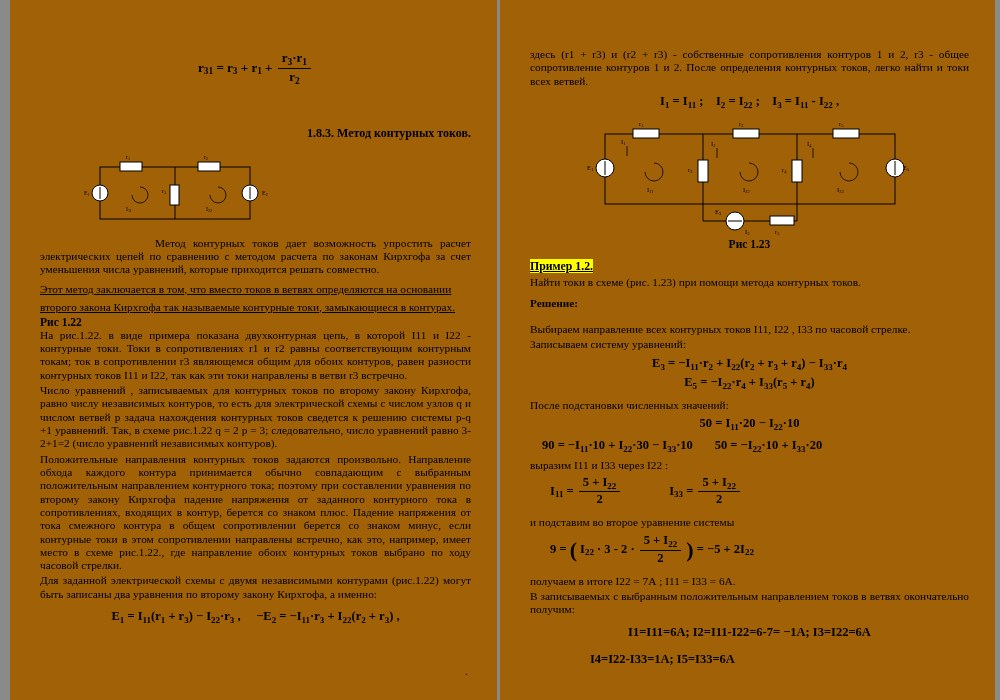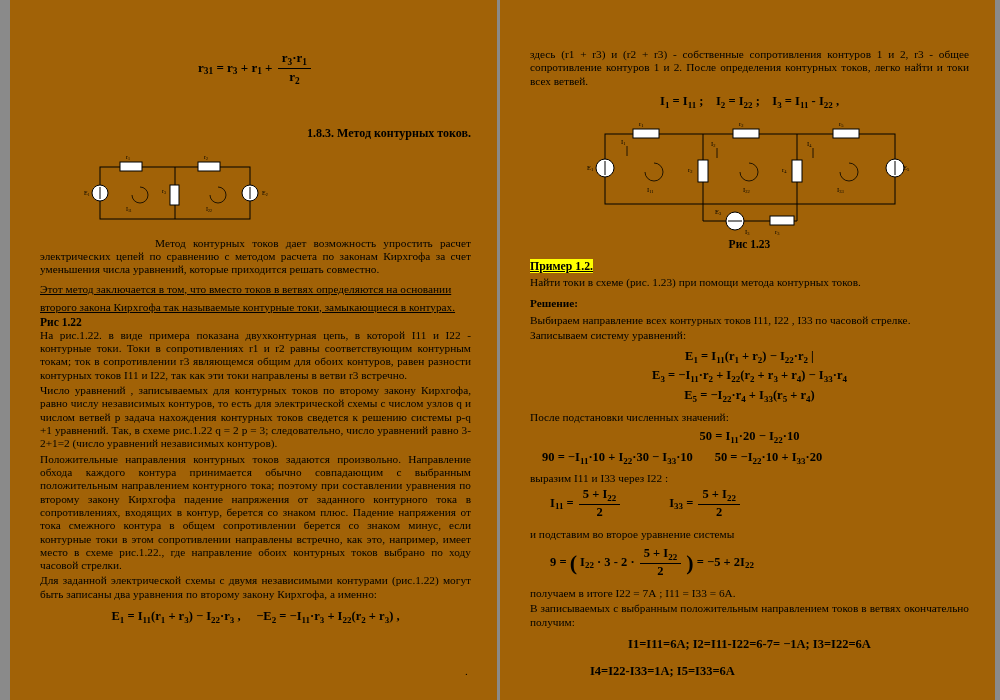--- a/index.html
+++ b/index.html
@@ -178,26 +178,23 @@
   </div>
 
   <div class="caption center" style="margin-top:2px;">Рис 1.23</div>
 
   <div style="margin-top:6px;">
     <span class="b hl u" style="font-size:11.8px;">Пример 1.2.</span>
   </div>
 
   <p style="margin-top:2px;">Найти токи в схеме (рис. 1.23) при помощи метода контурных токов.</p>
   <p class="b" style="margin-top:8px;">Решение:</p>
-  <p style="margin-top:4px;">Выбираем направление всех контурных токов I11, I22 , I33 по часовой стрелке.</p>
+  <p style="margin-top:13px;">Выбираем направление всех контурных токов I11, I22 , I33 по часовой стрелке.</p>
   <p style="margin-top:1px;">Записываем систему уравнений:</p>
 
-  <div class="fml-c" style="margin-top:6px;">
-    E<sub>1</sub> = I<sub>11</sub>(r<sub>1</sub> + r<sub>2</sub>) − I<sub>22</sub>·r<sub>2</sub> |
-  </div>
   <div class="fml-c" style="margin-top:4px;">
     E<sub>3</sub> = −I<sub>11</sub>·r<sub>2</sub> + I<sub>22</sub>(r<sub>2</sub> + r<sub>3</sub> + r<sub>4</sub>) − I<sub>33</sub>·r<sub>4</sub>
   </div>
   <div class="fml-c" style="margin-top:4px;">
     E<sub>5</sub> = −I<sub>22</sub>·r<sub>4</sub> + I<sub>33</sub>(r<sub>5</sub> + r<sub>4</sub>)
   </div>
 
   <p style="margin-top:8px;">После подстановки численных значений:</p>
 
   <div class="fml-c" style="margin-top:4px;">

